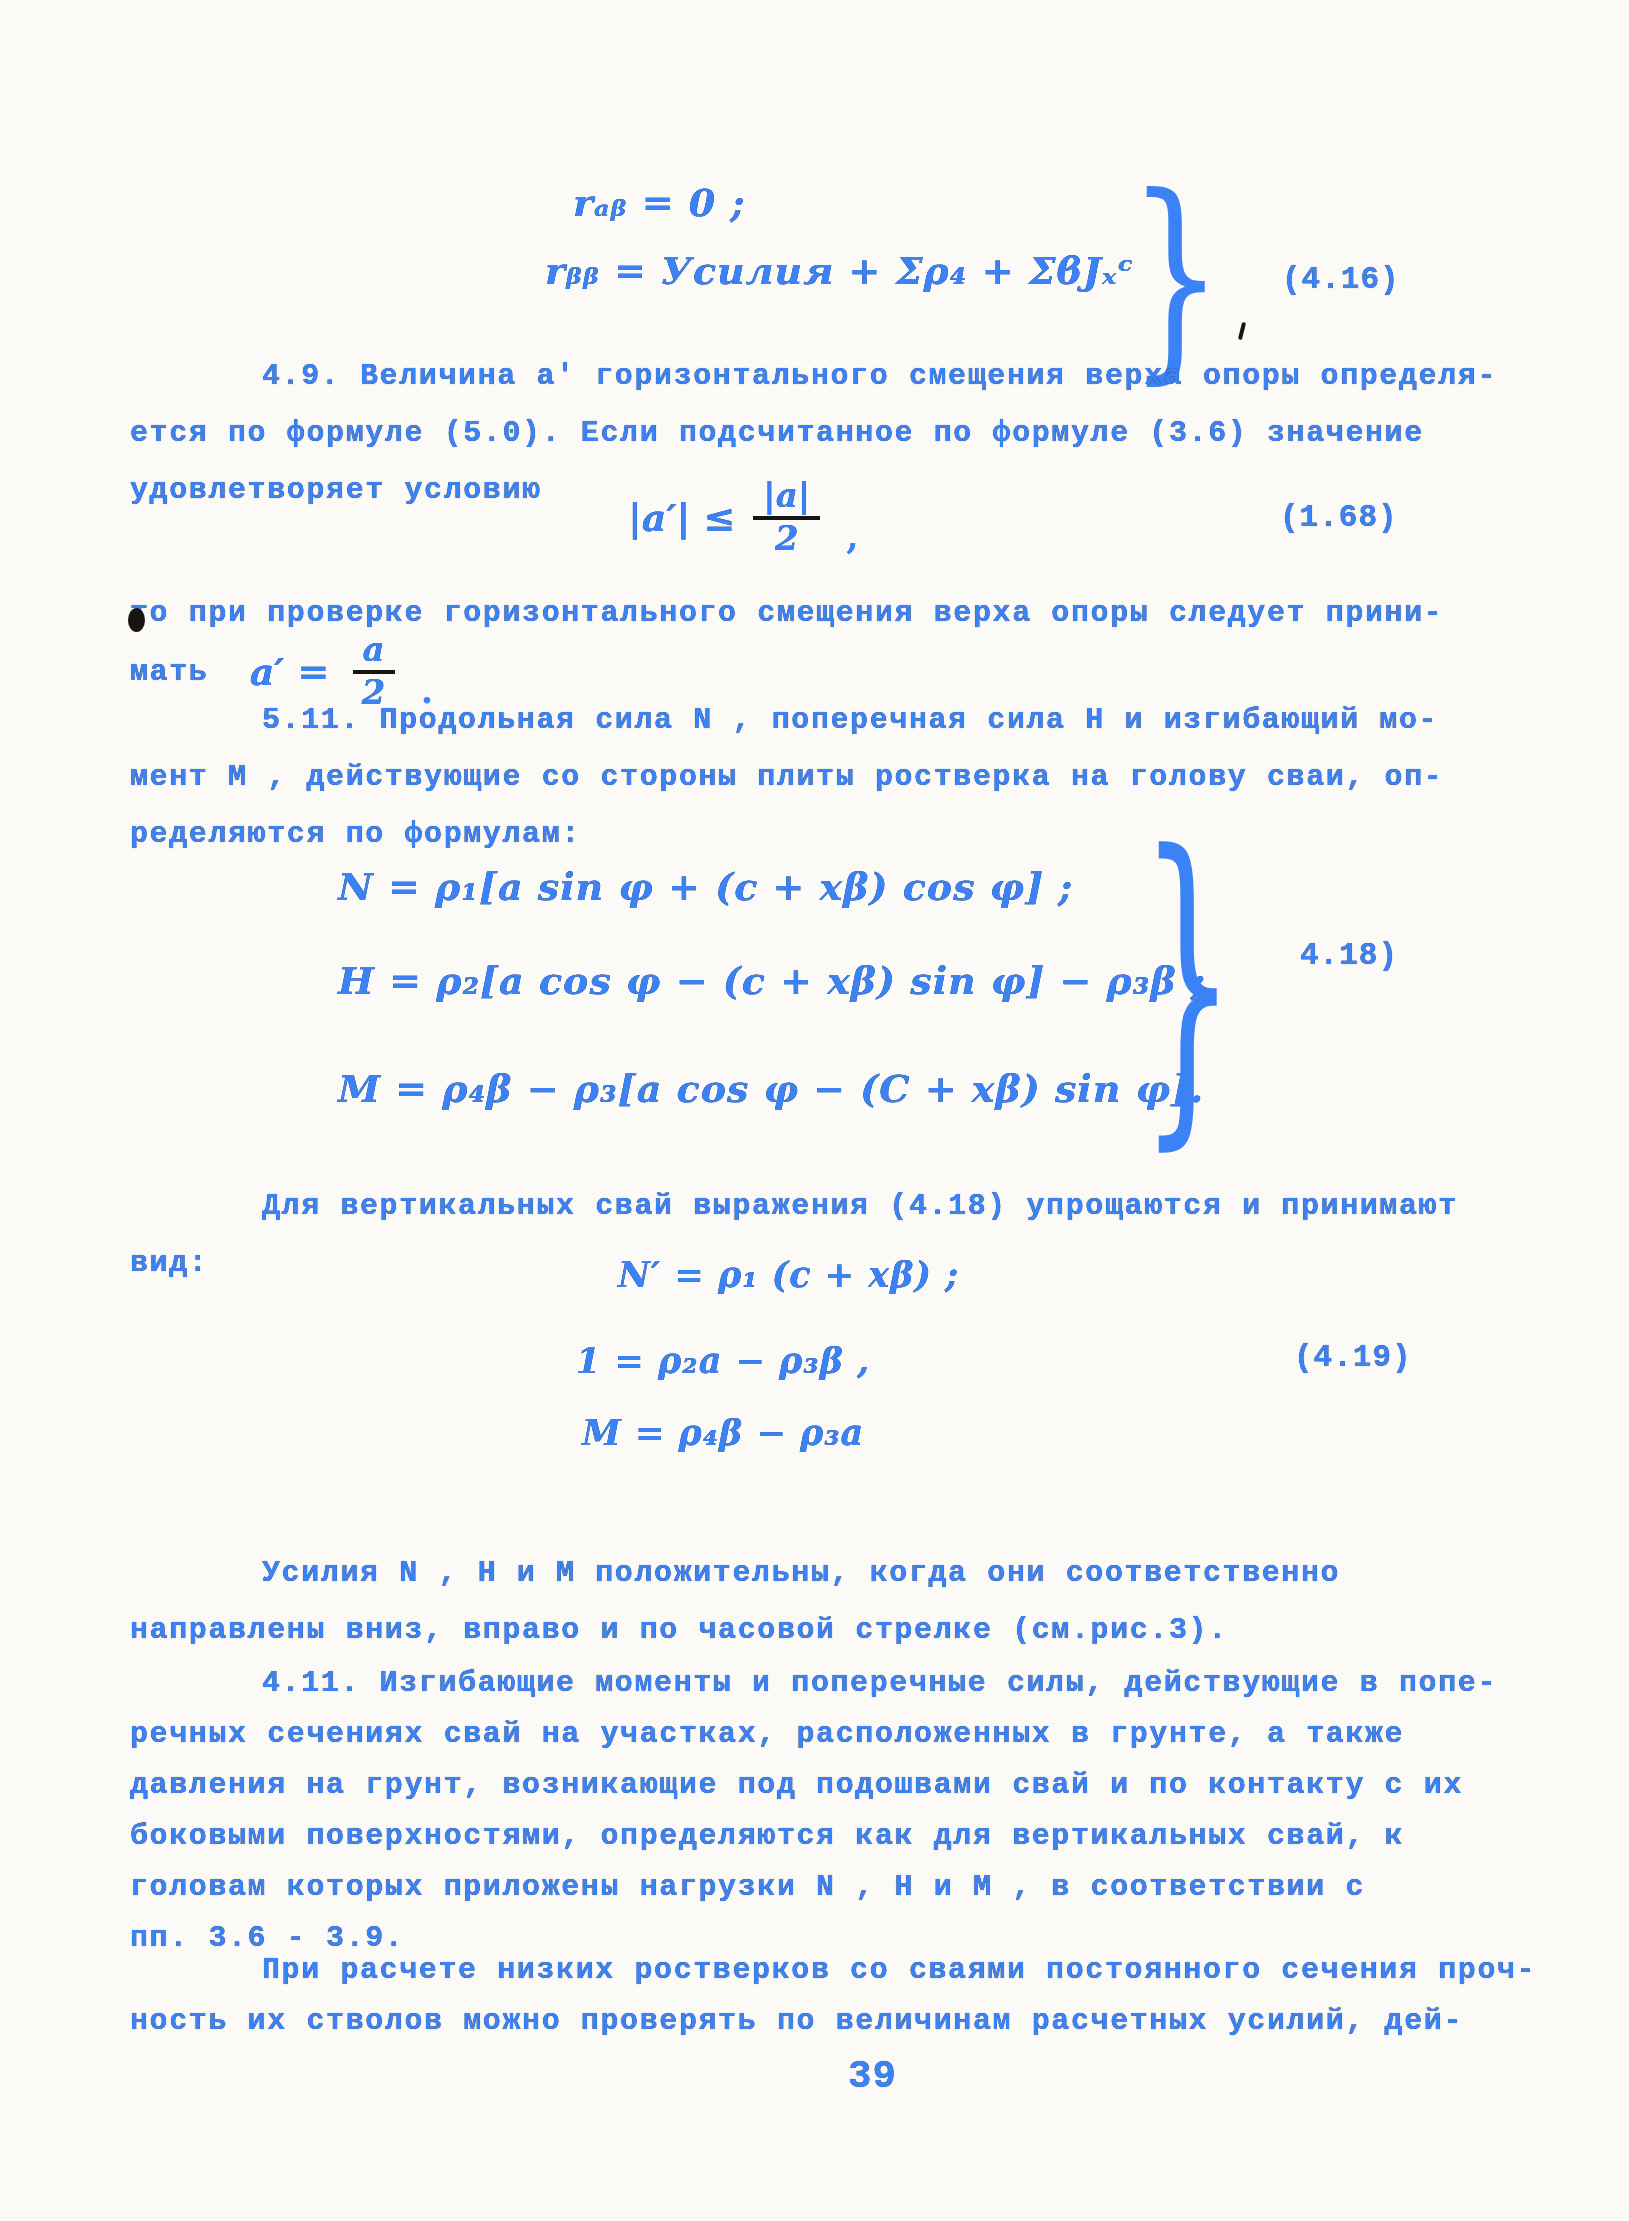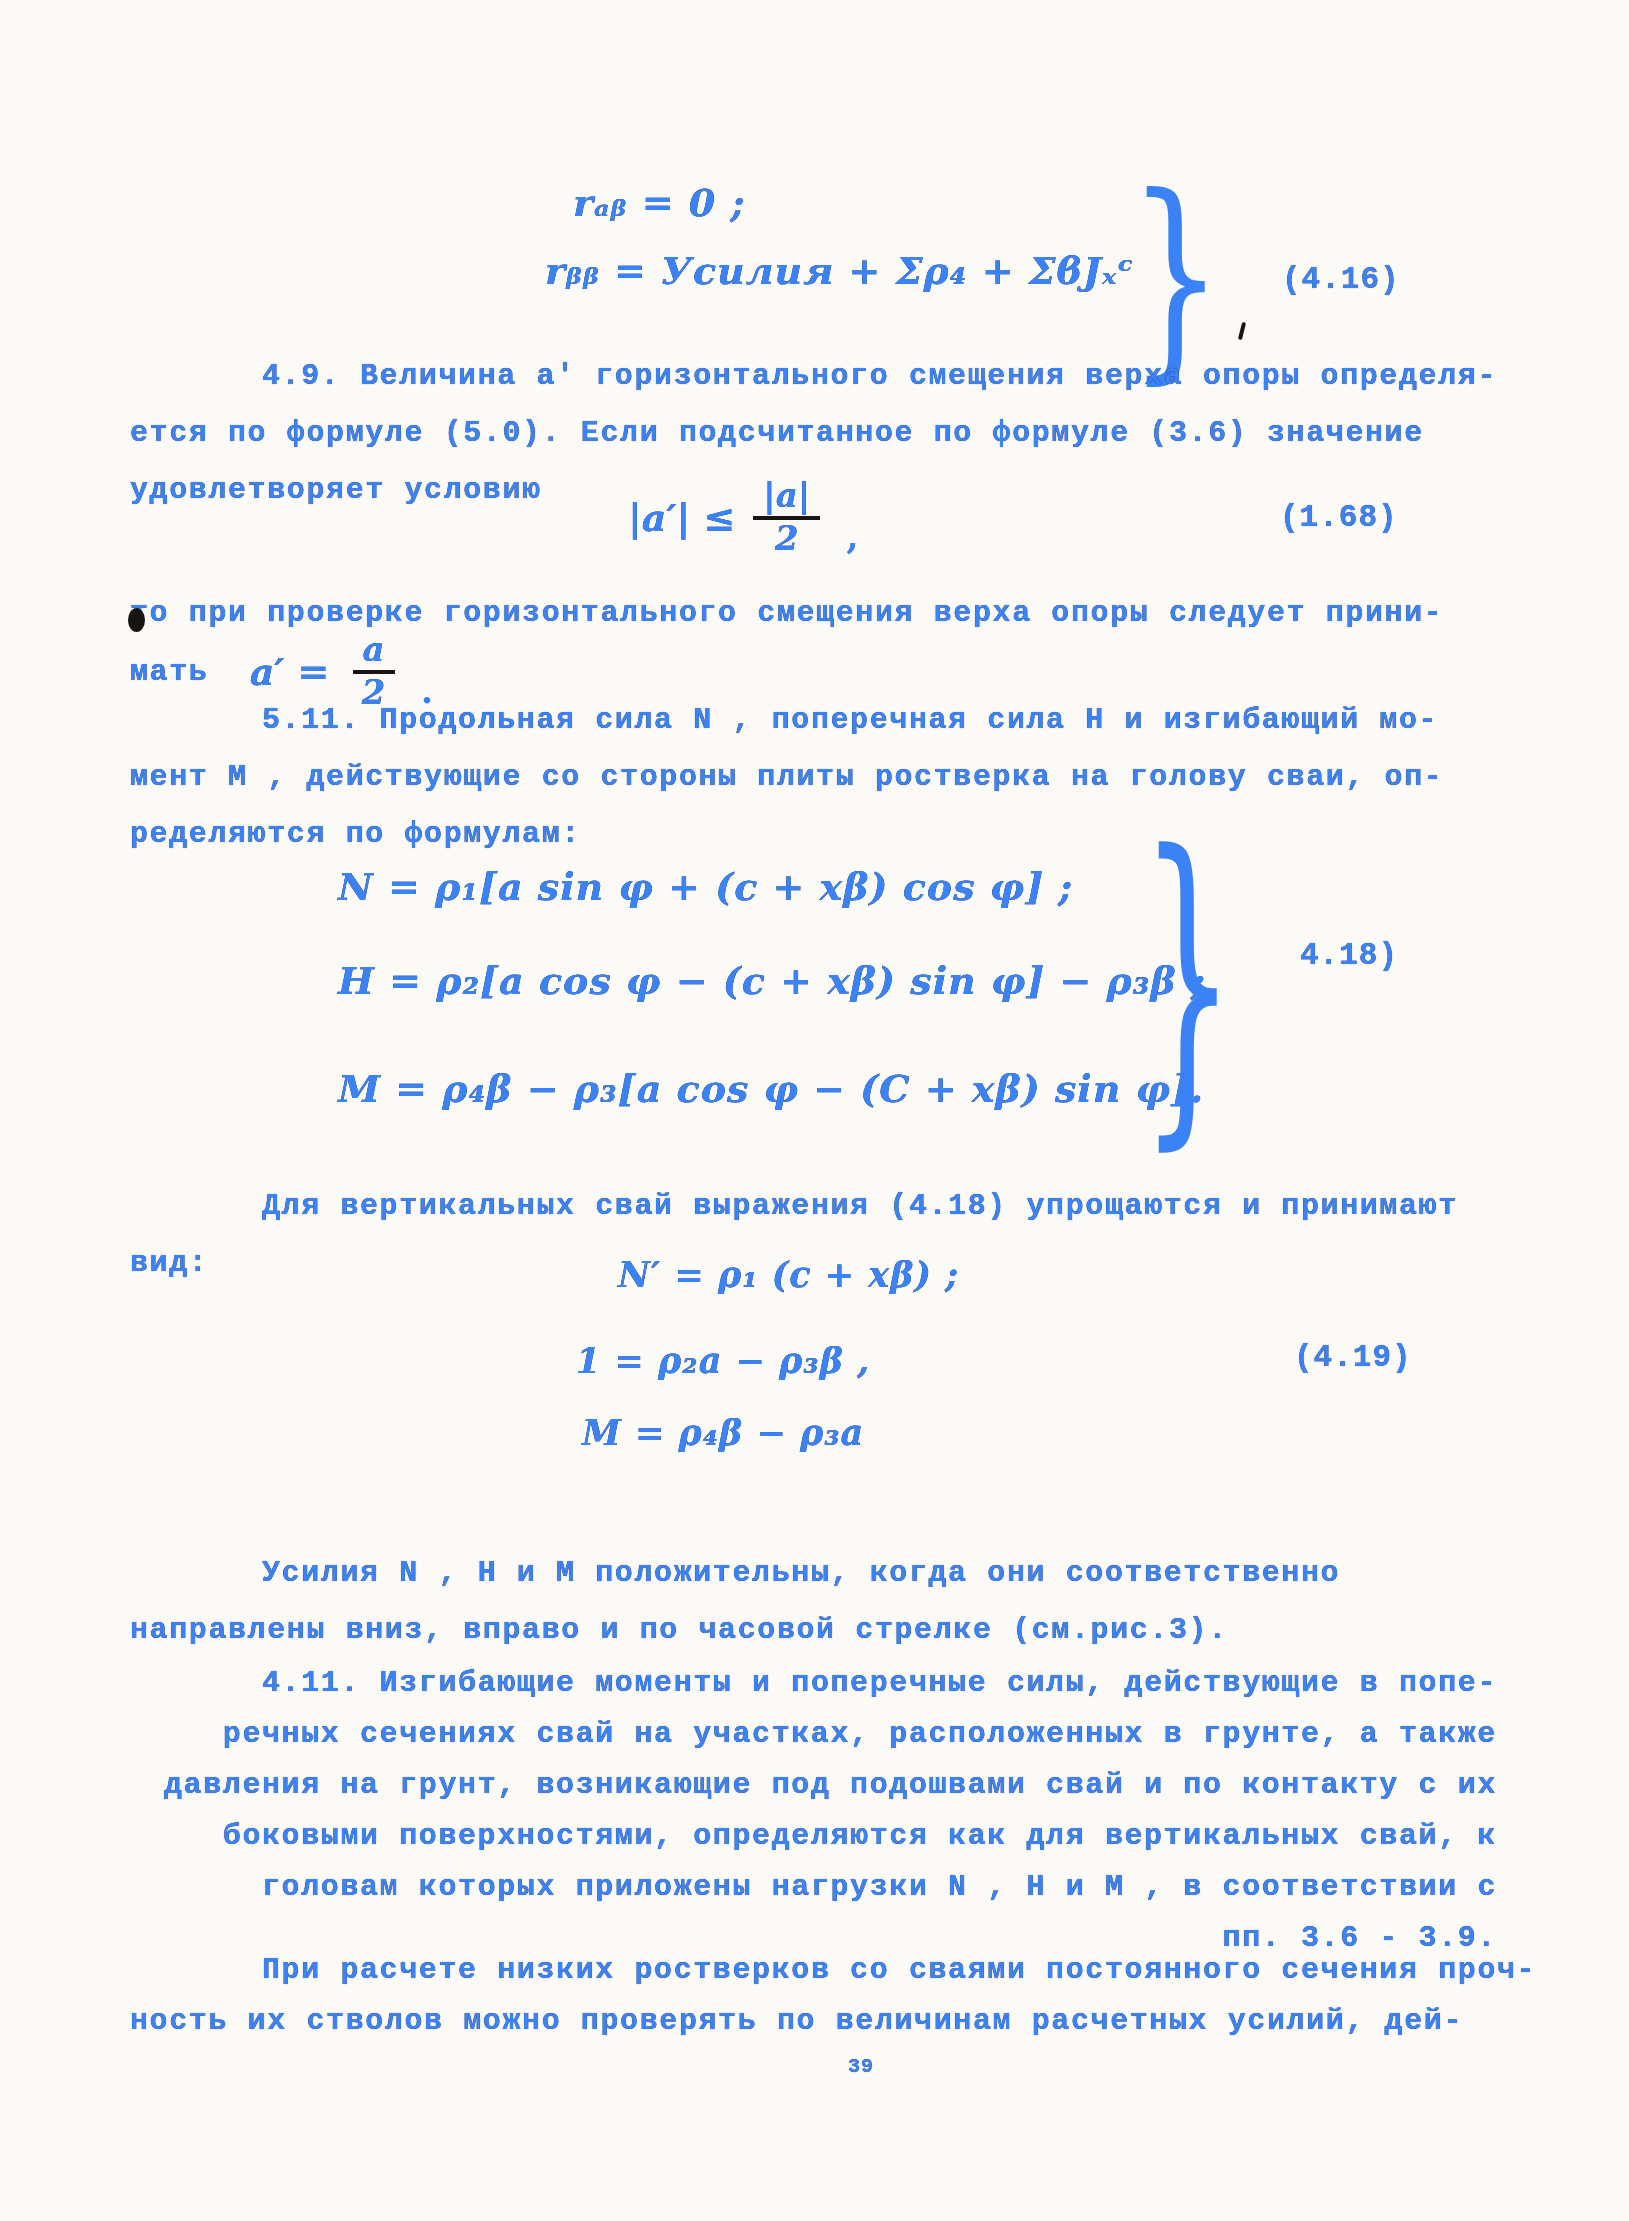--- a/index.html
+++ b/index.html
@@ -81,21 +81,21 @@
     font-family:"DejaVu Serif", serif;
     font-weight:700;
     font-size:36px;
     align-self:flex-end;
     padding-left:26px;
   }
   .pageno{
     position:absolute;
     font-family:"Liberation Mono", monospace;
     font-weight:700;
-    font-size:20px;
+    font-size:39px;
     letter-spacing:1px;
     text-shadow:0 0 0.7px #171412;
   }
   .artifact{
     position:absolute;
     background:#171412;
     border-radius:50%;
   }
 </style>
 </head>
@@ -157,21 +157,21 @@
   <div class="eq eq-sm" style="left:618px;top:1254px;">N′ = ρ₁ (c + xβ) ;</div>
   <div class="eq eq-sm" style="left:576px;top:1340px;">1 = ρ₂a − ρ₃β  ,</div>
   <div class="eq eq-sm" style="left:582px;top:1412px;">M = ρ₄β − ρ₃a</div>
   <div class="eqlabel" style="left:1294px;top:1340px;">(4.19)</div>
 
   <div class="para lh57" style="top:1545px;">
     <div class="tline indent">Усилия  N ,  H  и  M  положительны, когда они соответственно</div>
     <div class="tline">направлены вниз, вправо и по часовой стрелке (см.рис.3).</div>
   </div>
 
-  <div class="para lh51" style="top:1658px;text-align:right;">
+  <div class="para lh51" style="top:1658px;">
     <div class="tline indent">4.11. Изгибающие моменты и поперечные силы, действующие в попе-</div>
     <div class="tline">речных сечениях свай на участках, расположенных в грунте, а также</div>
     <div class="tline">давления на грунт, возникающие под подошвами свай и по контакту с их</div>
     <div class="tline">боковыми поверхностями, определяются как для вертикальных свай, к</div>
     <div class="tline">головам которых приложены нагрузки  N ,  H  и  M , в соответствии с</div>
     <div class="tline">пп. 3.6 - 3.9.</div>
   </div>
 
   <div class="para lh51" style="top:1945px;">
     <div class="tline indent">При расчете низких ростверков со сваями постоянного сечения проч-</div>

